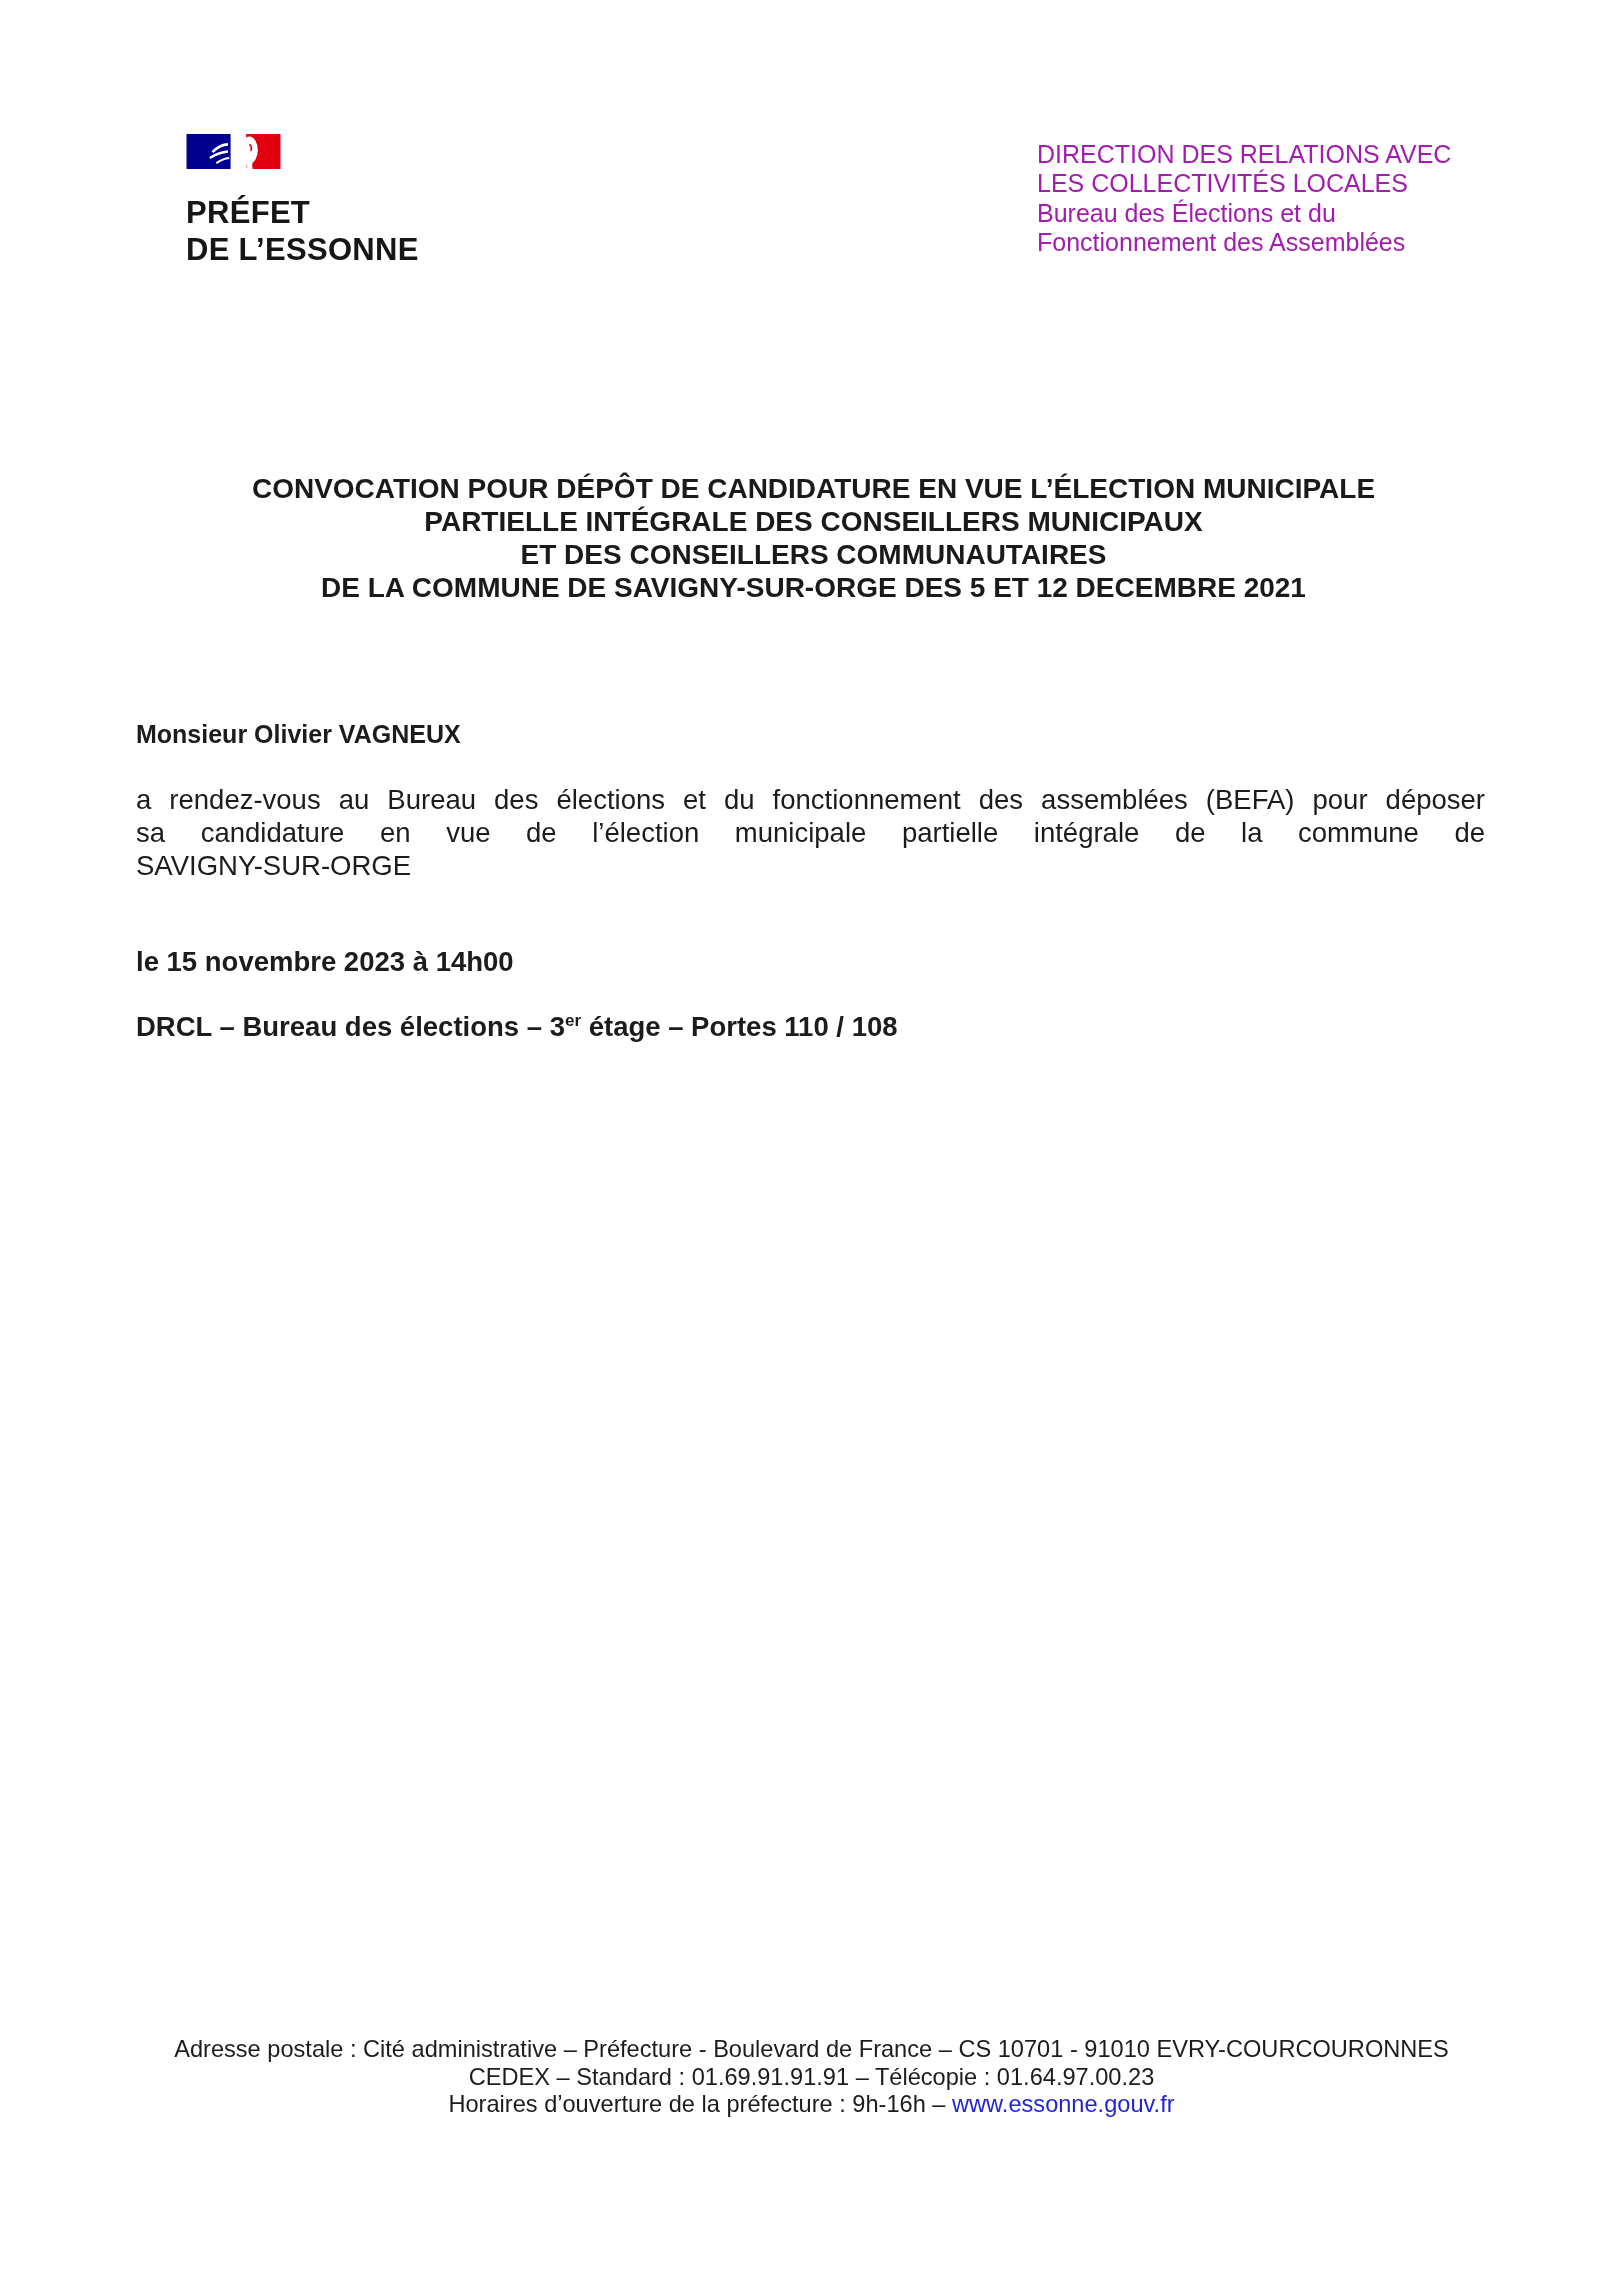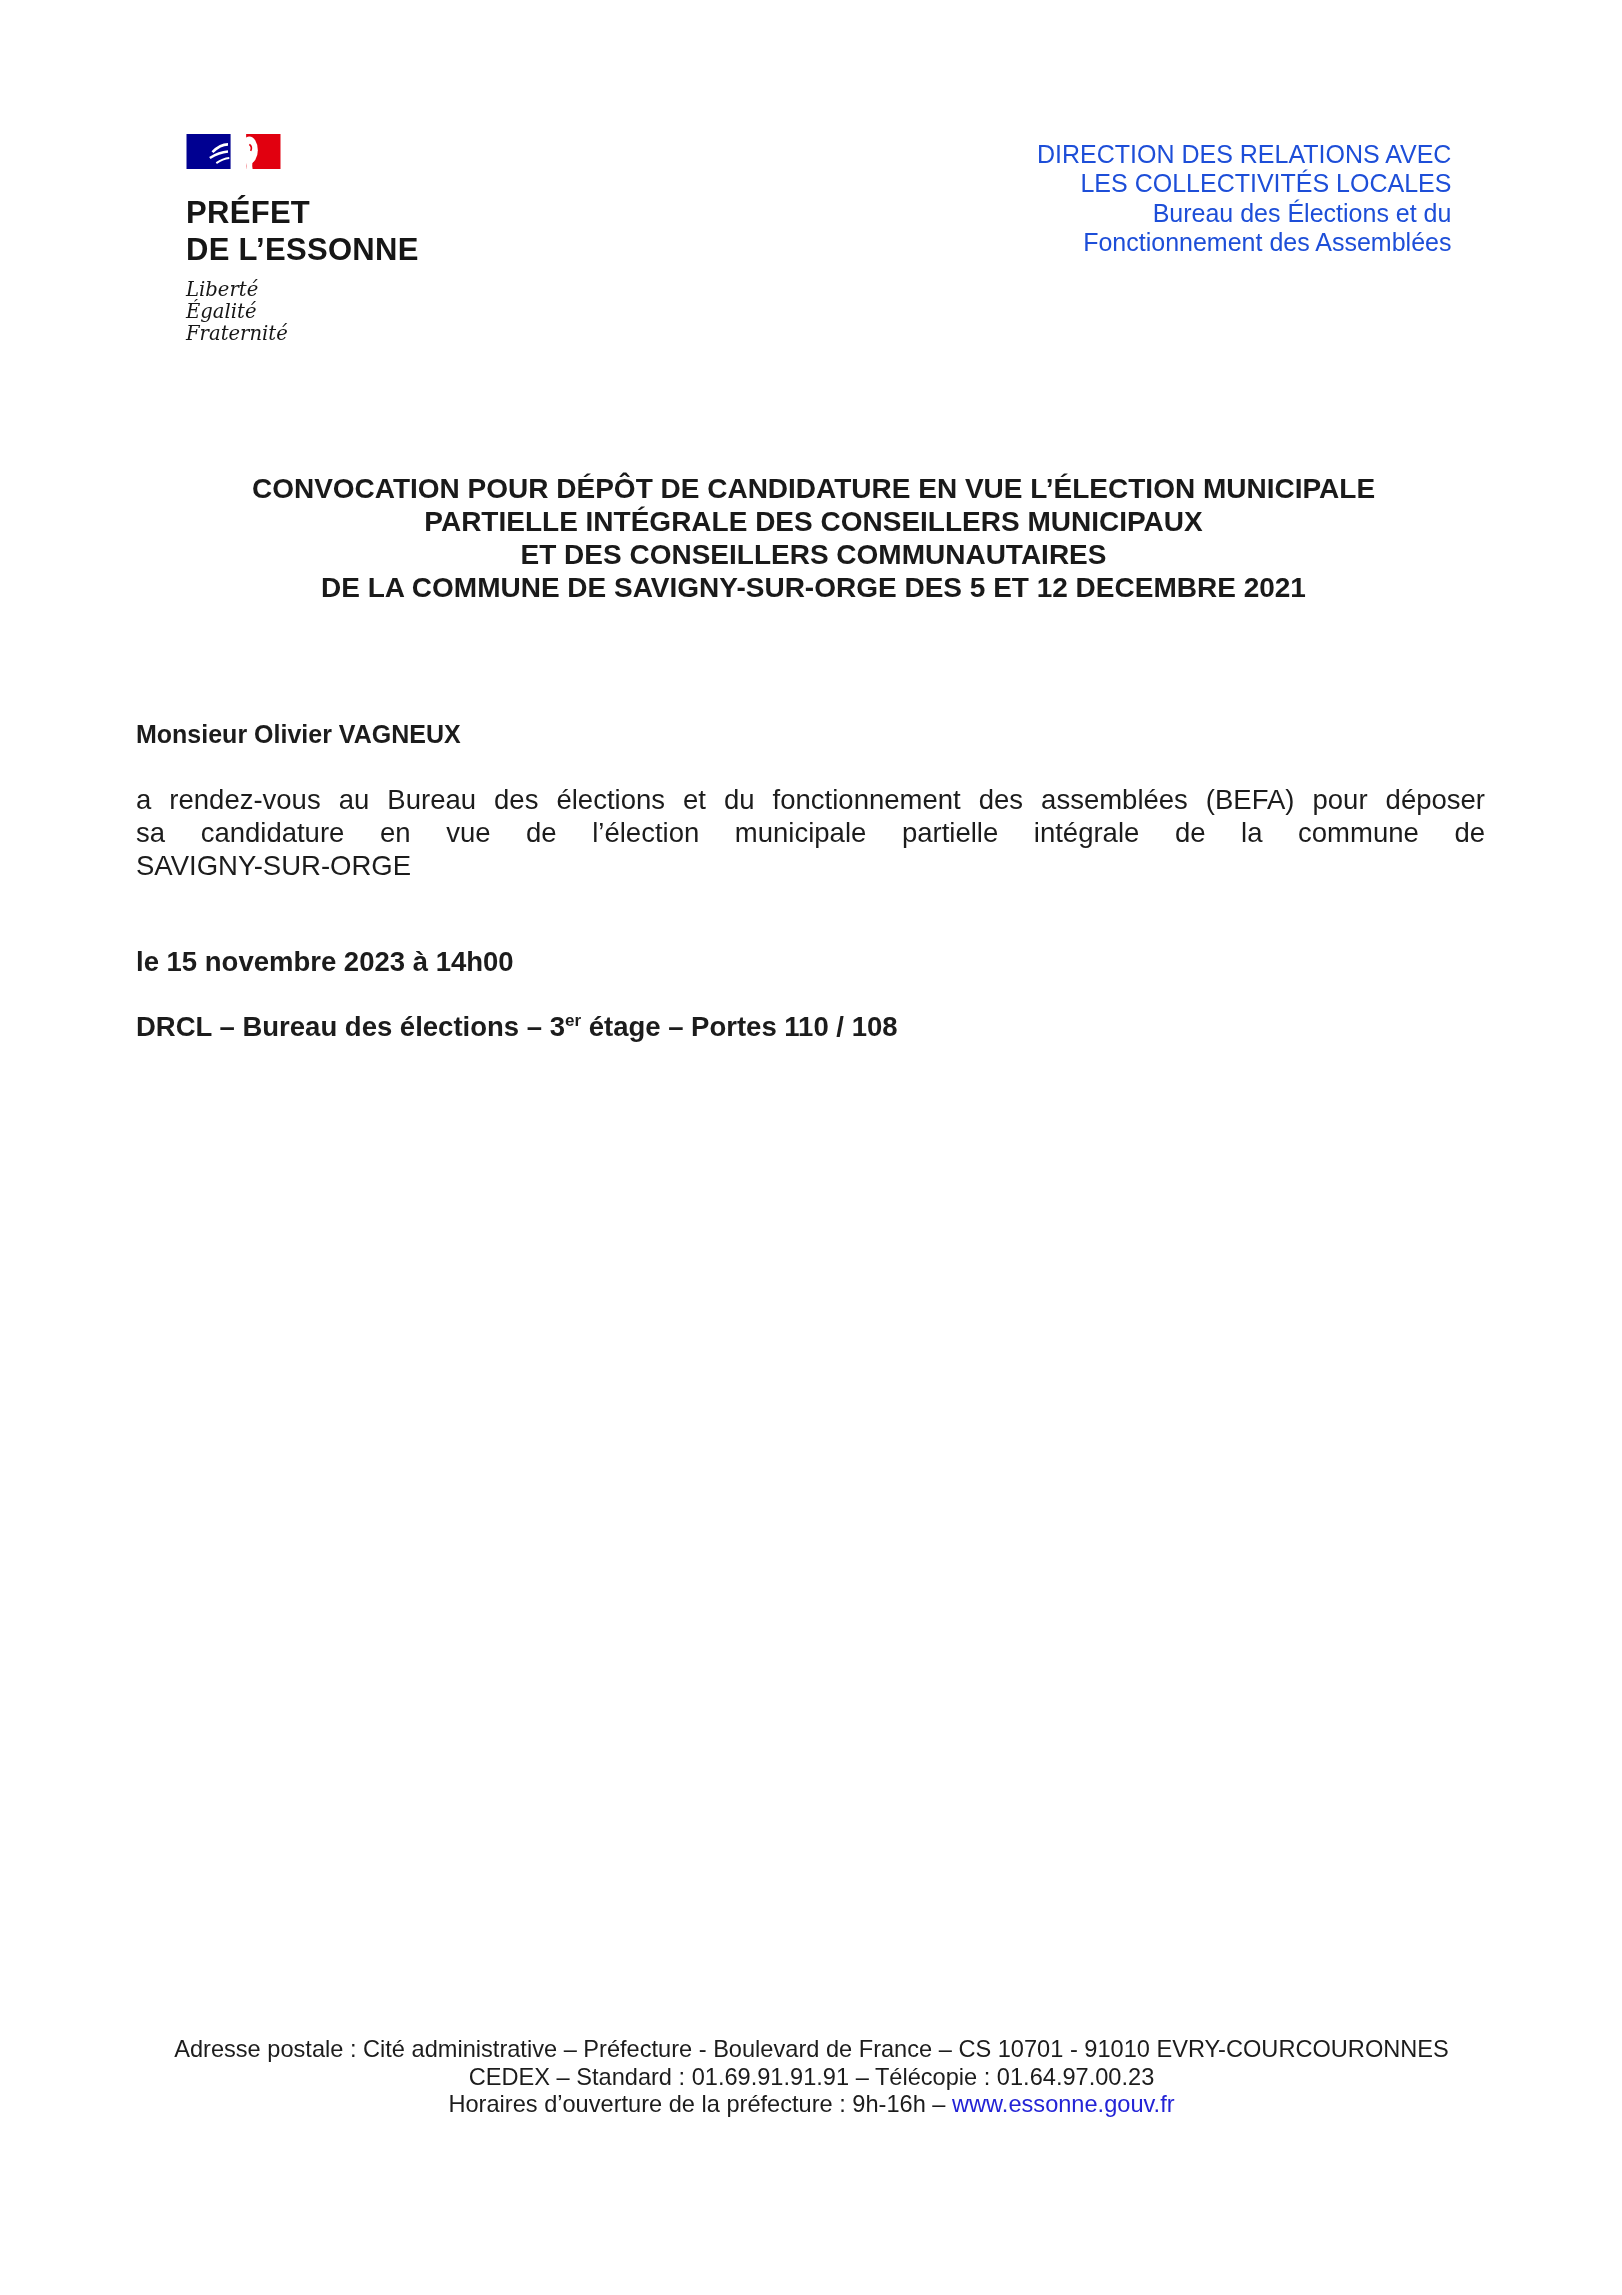--- a/index.html
+++ b/index.html
@@ -31,23 +31,22 @@
     font-style: italic;
     font-size: 19.6px;
     line-height: 22px;
     color: #161616;
   }
 
   
   .letterhead {
     position: absolute; left: 1037px; top: 140px;
     font-size: 25px; line-height: 29.4px;
-    color: #1d4ed8;
+    color: #a21caf;
     white-space: nowrap;
-    text-align: right;
   }
 
   
   .doc-title {
     position: absolute; left: 128px; right: 124px; top: 472px;
     text-align: center;
     font-size: 28px; font-weight: 700; line-height: 33px;
     color: #1a1a1a;
   }
 
@@ -102,25 +101,20 @@
       <path d="M88 38 q6 6 4 16 l10 0 q-2 -10 2 -16 z" fill="#ffffff"></path>
       <path d="M40 28 Q52 16 64 16" stroke="#ffffff" stroke-width="4" fill="none"></path>
       <path d="M36 37 Q50 28 64 27" stroke="#ffffff" stroke-width="4" fill="none"></path>
       <path d="M46 45 Q56 38 66 37" stroke="#ffffff" stroke-width="3" fill="none"></path>
       <path d="M97 16 q5 4 2 10" stroke="#e1000f" stroke-width="2.5" fill="none"></path>
     </svg>
     <div class="logo-name">
       <div>PRÉFET</div>
       <div>DE L’ESSONNE</div>
     </div>
-    <div class="logo-motto">
-      <div>Liberté</div>
-      <div>Égalité</div>
-      <div>Fraternité</div>
-    </div>
   </div>
 
   <div class="letterhead">
     <div>DIRECTION DES RELATIONS AVEC</div>
     <div>LES COLLECTIVITÉS LOCALES</div>
     <div>Bureau des Élections et du</div>
     <div>Fonctionnement des Assemblées</div>
   </div>
 
   <div class="doc-title">

